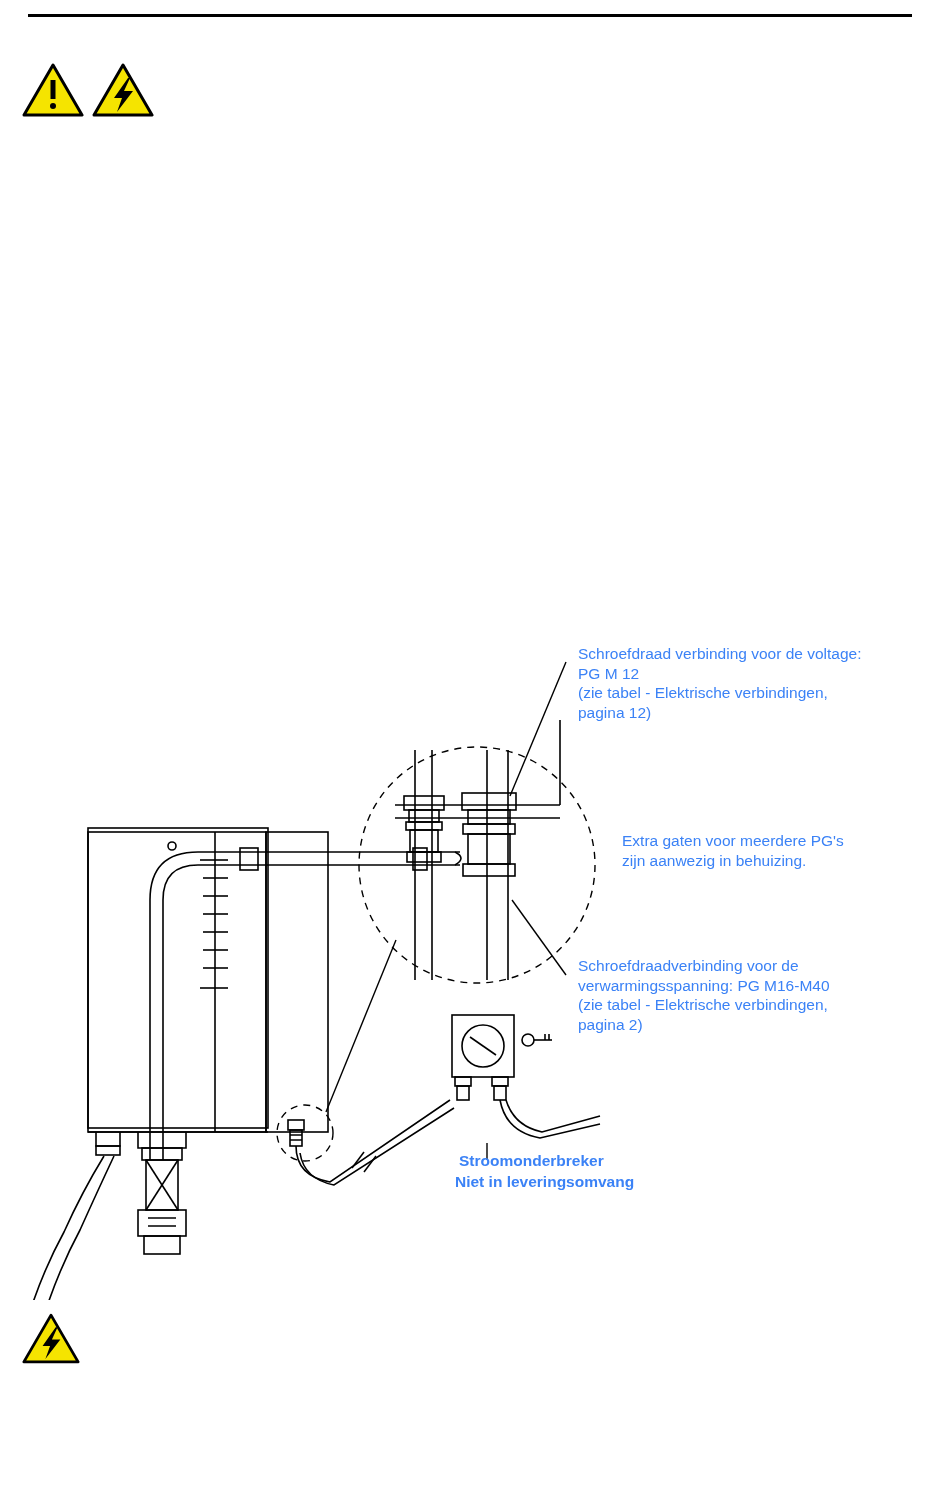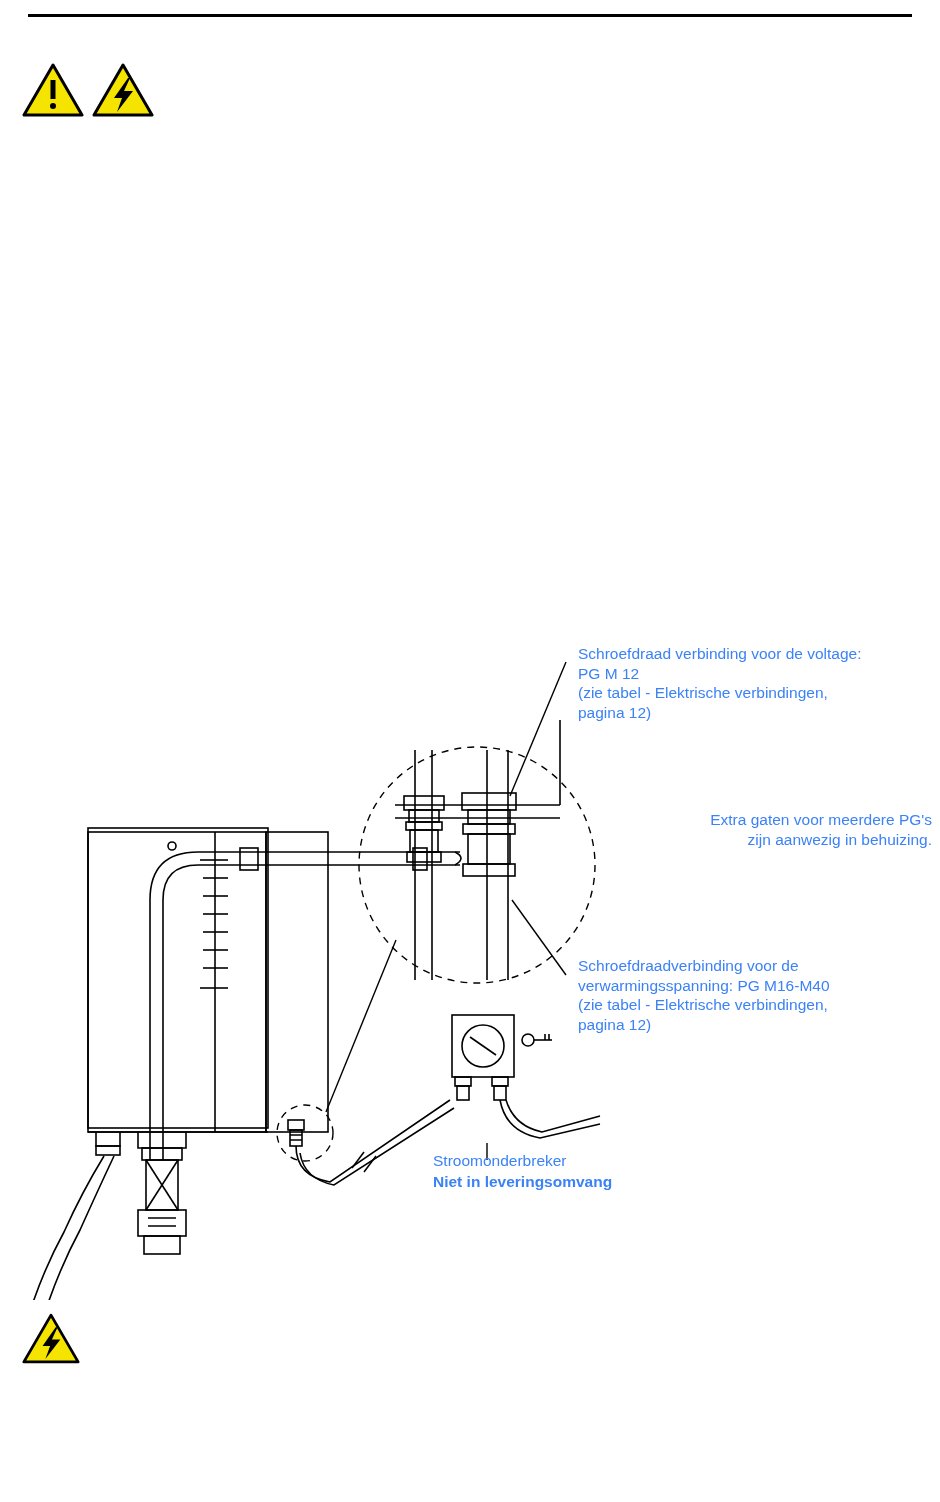--- a/index.html
+++ b/index.html
@@ -218,32 +218,32 @@
         <path d="M500 500 q6 32 40 38 L600 524"></path>
         <path d="M506 500 q8 26 36 32 L600 516"></path>
       </g>
     </svg>
 
     <div class="lbl" style="left:578px; top:44px; width:355px;">Schroefdraad verbinding voor de voltage:
 PG M 12
 (zie tabel - Elektrische verbindingen,
 pagina 12)</div>
 
-    <div class="lbl" style="left:622px; top:210px; width:310px;text-align:right;">Extra gaten voor meerdere PG's
+    <div class="lbl" style="left:622px; top:231px; width:310px;">Extra gaten voor meerdere PG's
 zijn aanwezig in behuizing.</div>
 
     <div class="lbl" style="left:578px; top:356px; width:360px;">Schroefdraadverbinding voor de
 verwarmingsspanning: PG M16-M40
 (zie tabel - Elektrische verbindingen,
-pagina 12)</div>
-
-
-    <div class="lbl" style="left:433px; top:551px; width:260px;">Stroomonderbreker</div>
-
-    <div class="lbl bold" style="left:433px; top:572px; width:260px;">Niet in leveringsomvang</div>
+pagina 2)</div>
+
+
+    <div class="lbl" style="left:459px; top:551px; width:260px;font-weight:bold;">Stroomonderbreker</div>
+
+    <div class="lbl bold" style="left:455px; top:572px; width:260px;">Niet in leveringsomvang</div>
   </div>
 
   <div class="tri-wrap" style="left:22px; top:1312px;">
     <svg class="warn-svg" width="58" height="53" viewBox="0 0 62 56">
       <polygon points="31,3 60,53 2,53" fill="#f5e400" stroke="#000000" stroke-width="3" stroke-linejoin="round"></polygon>
       <polygon points="36,16 22,36 30,36 25,50 41,29 32,29 38,16" fill="#000000"></polygon>
     </svg>
   </div>
 
 

